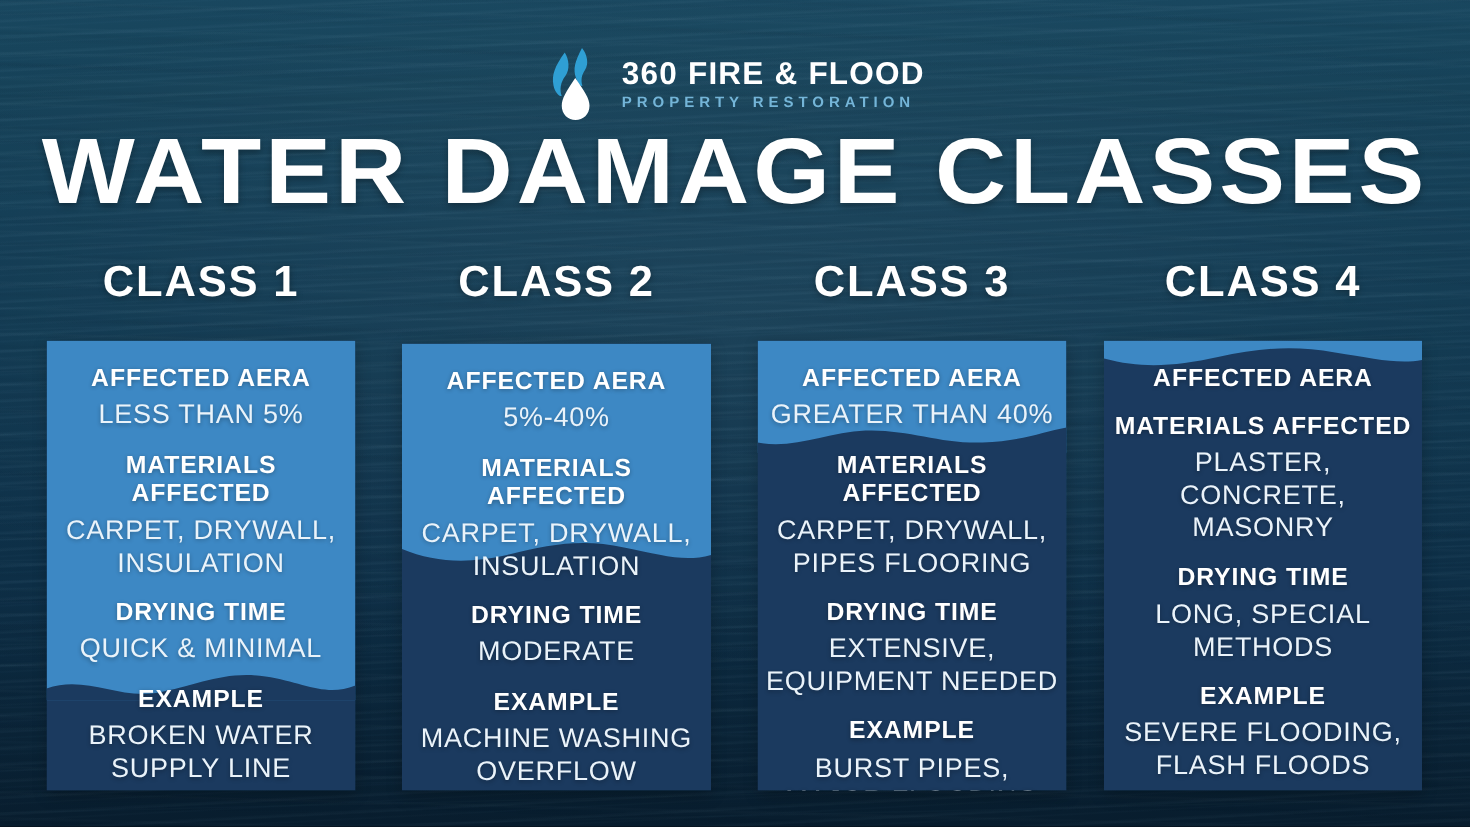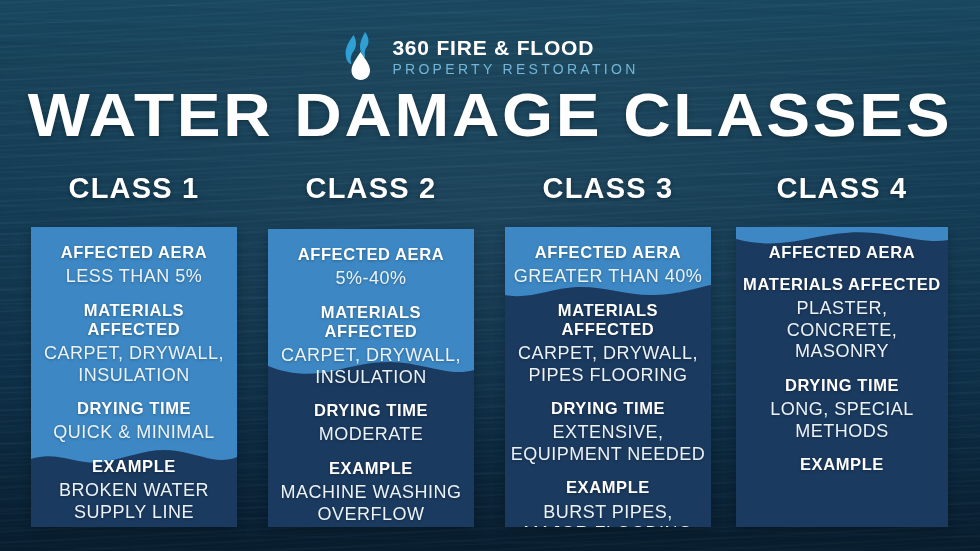--- a/index.html
+++ b/index.html
@@ -115,22 +115,22 @@
     line-height: 1;
   }
   .logo-line1 {
     font-size: 21px;
     font-weight: 700;
     color: #ffffff;
     letter-spacing: 0.8px;
     white-space: nowrap;
   }
   .logo-line2 {
-    font-size: 14px;
-    font-weight: 400;
+    font-size: 10px;
+    font-weight: 700;
     color: #74b5d8;
     letter-spacing: 3.3px;
     margin-top: 4px;
     white-space: nowrap;
   }
 
   
   .main-title {
     position: absolute;
     top: 84px;
@@ -380,19 +380,20 @@
           <div class="field">
             <div class="field-title">MATERIALS AFFECTED</div>
             <div class="field-value">PLASTER, CONCRETE, MASONRY</div>
           </div>
           <div class="field">
             <div class="field-title">DRYING TIME</div>
             <div class="field-value">LONG, SPECIAL METHODS</div>
           </div>
           <div class="field">
             <div class="field-title">EXAMPLE</div>
+            <div class="field-value">SEVERE FLOODING, FLASH FLOODS</div>
           </div>
         </div>
       </div>
     </div>
 
   </div>
 </div>
 
 </body></html>

